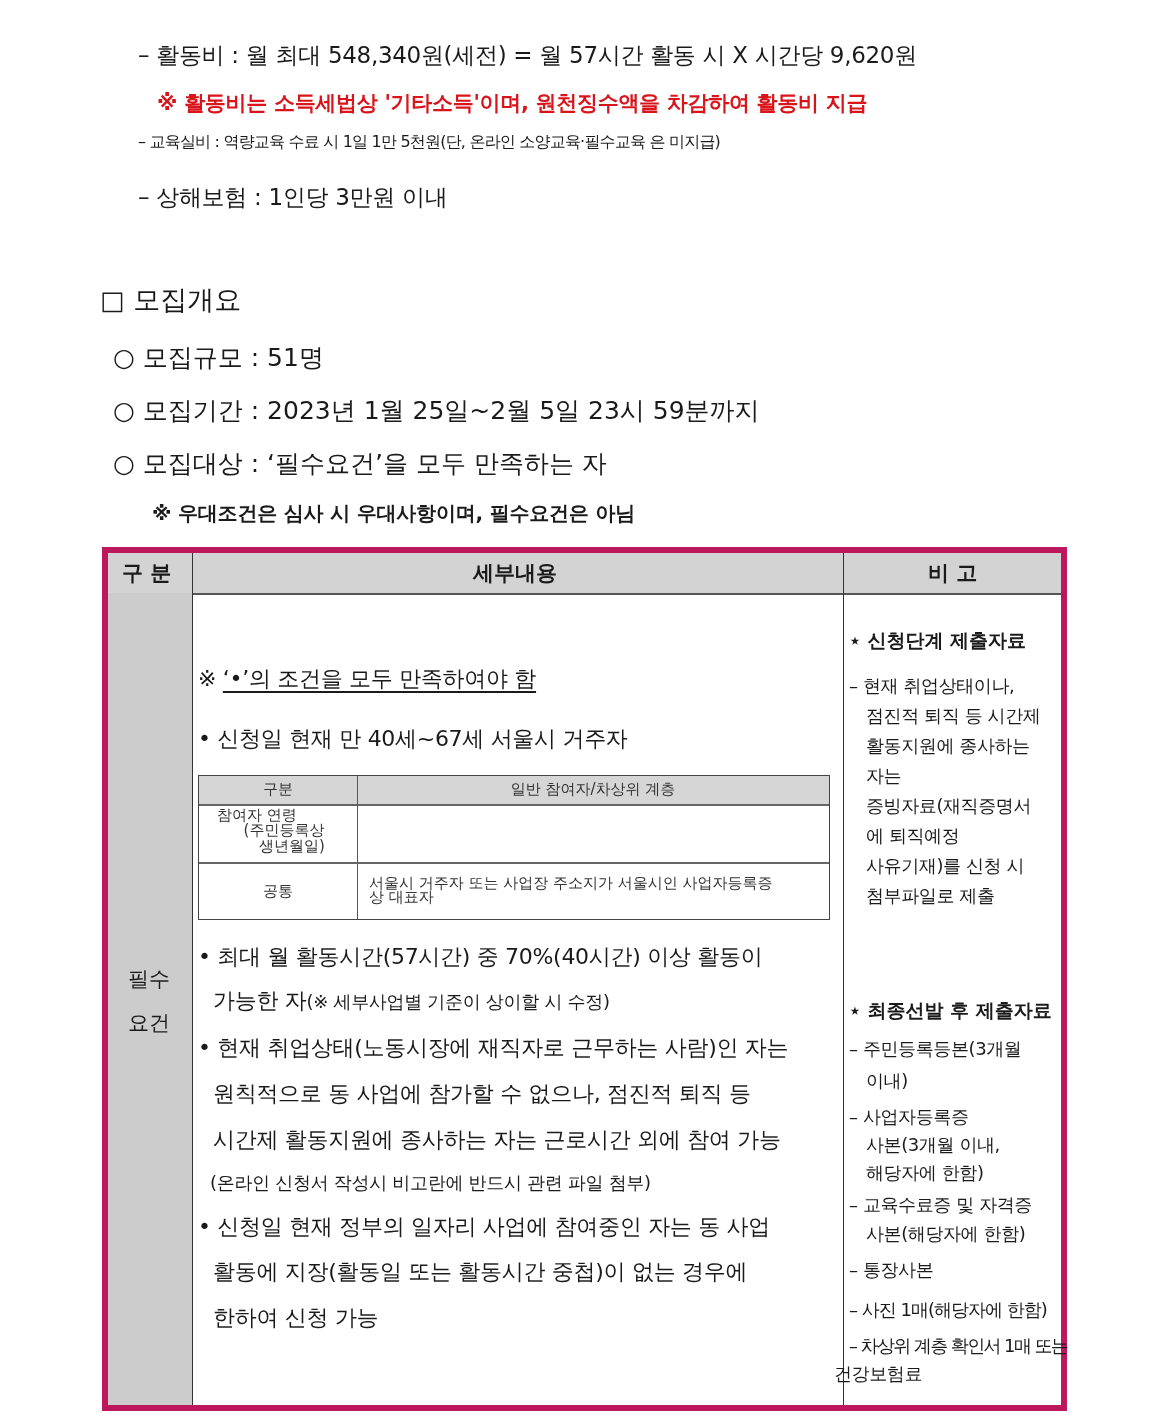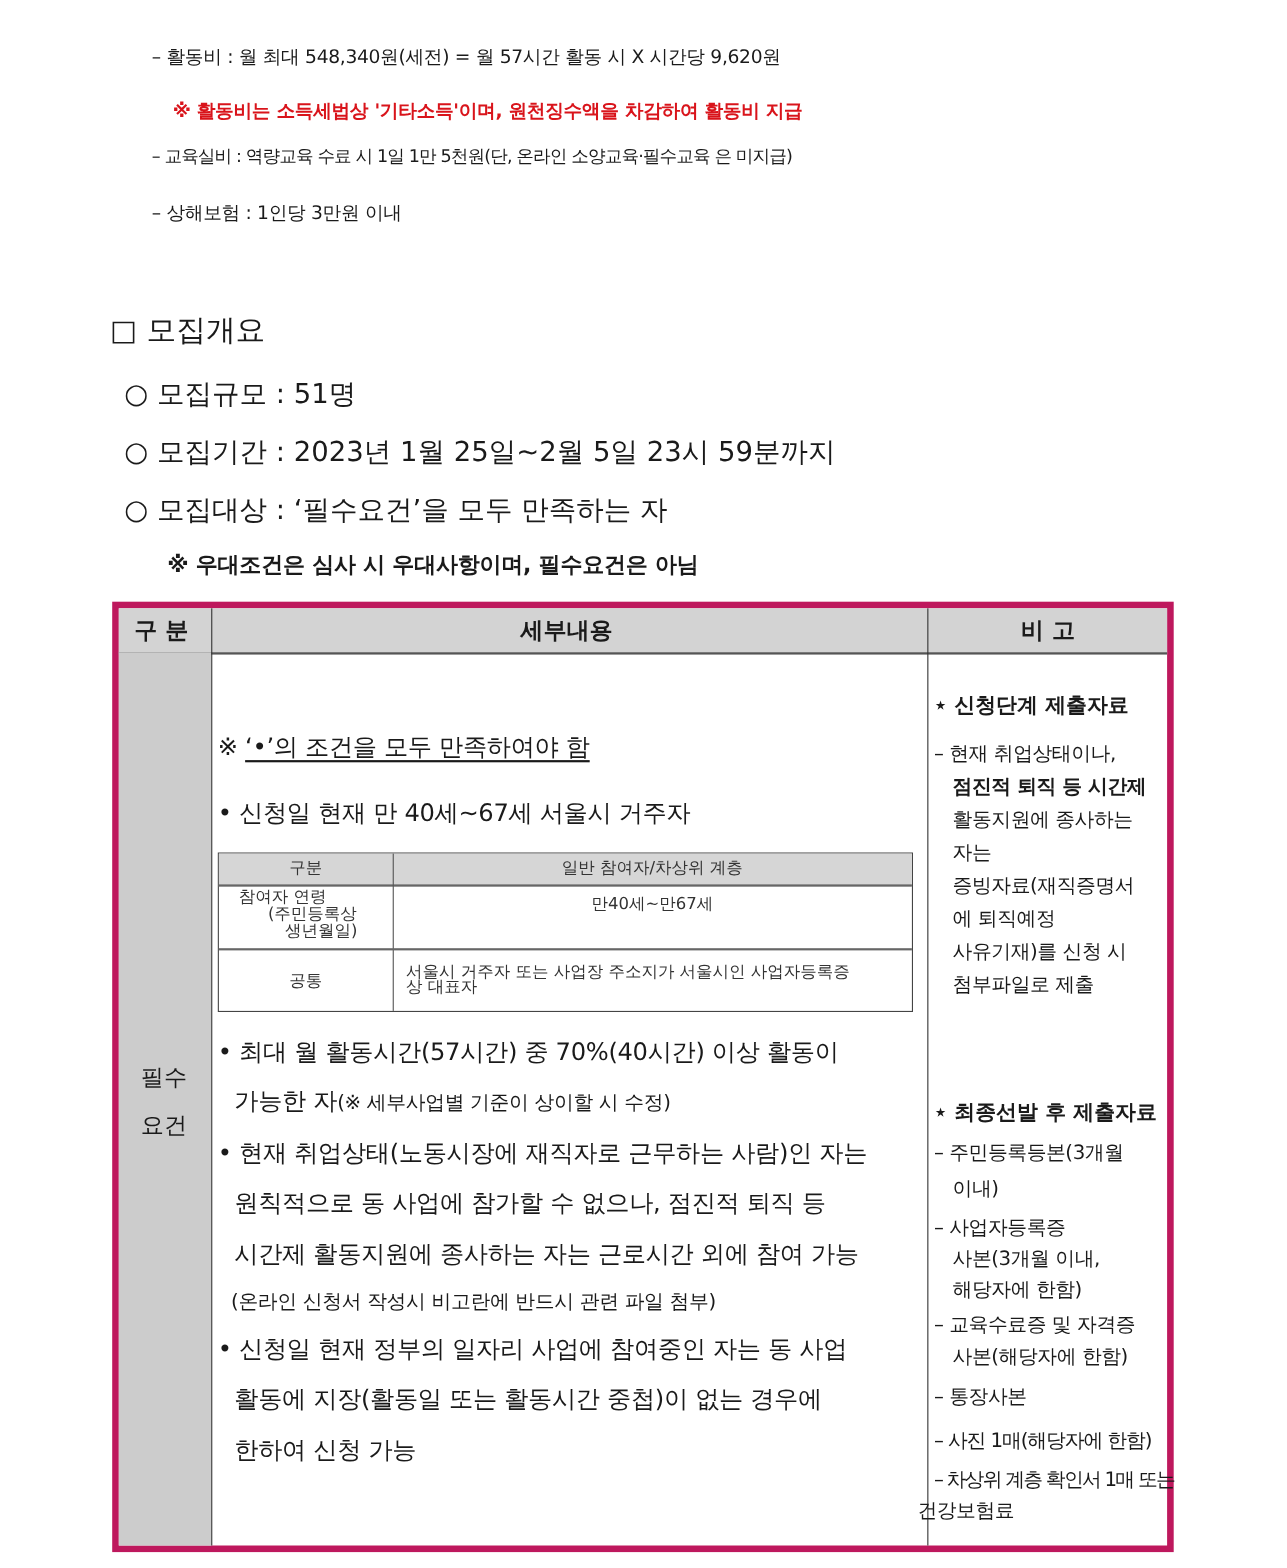--- a/index.html
+++ b/index.html
@@ -1,20 +1,20 @@
 <!DOCTYPE html>
 <html><head>
 <meta charset="utf-8">
 <style>
   html, body { margin:0; padding:0; background:#ffffff; }
   body { width:1170px; height:1425px; position:relative; overflow:hidden; color:#1a1a1a;
          font-family:"DejaVu Sans","Liberation Sans",sans-serif; }
   .abs { position:absolute; white-space:nowrap; }
-  .l1 { font-size:17px; letter-spacing:-0.3px; }
-  .red { color:#d9141b; font-weight:bold; font-size:17px; letter-spacing:-0.3px; }
+  .l1 { font-size:23px; letter-spacing:-0.3px; }
+  .red { color:#d9141b; font-weight:bold; font-size:21px; letter-spacing:-0.3px; }
   .h-sec { font-size:27px; }
   .circ { font-size:25px; }
   .note { font-size:20px; font-weight:bold; letter-spacing:-0.2px; }
 
   
   .tbl { position:absolute; left:102px; top:547px; width:965px; height:864px;
          border:6px solid #be185d; box-sizing:border-box; }
   .tbl .hdr { position:absolute; left:0; top:0; right:0; height:40px; background:#d3d3d3;
               border-bottom:2px solid #555; }
   .tbl .vline { position:absolute; top:0; bottom:0; width:1px; background:#333; }
@@ -87,21 +87,20 @@
   <div class="iv"></div>
   <div class="ir" style="top:86px;"></div>
 
   <div class="ic" style="left:0; width:158px; top:6px;">구분</div>
   <div class="ic" style="left:158px; width:472px; top:6px;">일반 참여자/차상위 계층</div>
 
   <div class="ic" style="left:18px; width:100px; top:32px; text-align:left;">참여자 연령</div>
   <div class="ic" style="left:30px; width:110px; top:47px; text-align:center;">(주민등록상</div>
   <div class="ic" style="left:60px; width:110px; top:63px; text-align:left;">생년월일)</div>
 
-  <div class="ic" style="left:158px; width:472px; top:38px;">만40세~만67세</div>
 
   <div class="ic" style="left:0; width:158px; top:108px;">공통</div>
   <div class="ic" style="left:170px; width:460px; top:100px; text-align:left;">서울시 거주자 또는 사업장 주소지가 서울시인 사업자등록증</div>
   <div class="ic" style="left:170px; width:460px; top:114px; text-align:left;">상 대표자</div>
 </div>
 
 <div class="abs body-txt" style="left:198px; top:942px;">• 최대 월 활동시간(57시간) 중 70%(40시간) 이상 활동이</div>
 <div class="abs" style="left:213px; top:986px;">
   <span class="body-txt">가능한 자</span><span class="small-txt">(※ 세부사업별 기준이 상이할 시 수정)</span>
 </div>
@@ -110,21 +109,21 @@
 <div class="abs body-txt" style="left:213px; top:1079px;">원칙적으로 동 사업에 참가할 수 없으나, 점진적 퇴직 등</div>
 <div class="abs body-txt" style="left:213px; top:1125px;">시간제 활동지원에 종사하는 자는 근로시간 외에 참여 가능</div>
 <div class="abs small-txt" style="left:210px; top:1171px;">(온라인 신청서 작성시 비고란에 반드시 관련 파일 첨부)</div>
 
 <div class="abs body-txt" style="left:198px; top:1212px;">• 신청일 현재 정부의 일자리 사업에 참여중인 자는 동 사업</div>
 <div class="abs body-txt" style="left:213px; top:1257px;">활동에 지장(활동일 또는 활동시간 중첩)이 없는 경우에</div>
 <div class="abs body-txt" style="left:213px; top:1303px;">한하여 신청 가능</div>
 
 <div class="abs remark-h" style="left:849px; top:628px;">⋆ 신청단계 제출자료</div>
 <div class="abs remark" style="left:849px; top:671px;">– 현재 취업상태이나,</div>
-<div class="abs remark" style="left:866px; top:701px;font-weight:bold;">점진적 퇴직 등 시간제</div>
+<div class="abs remark" style="left:866px; top:701px;">점진적 퇴직 등 시간제</div>
 <div class="abs remark" style="left:866px; top:731px;">활동지원에 종사하는</div>
 <div class="abs remark" style="left:866px; top:761px;">자는</div>
 <div class="abs remark" style="left:866px; top:791px;">증빙자료(재직증명서</div>
 <div class="abs remark" style="left:866px; top:821px;">에 퇴직예정</div>
 <div class="abs remark" style="left:866px; top:851px;">사유기재)를 신청 시</div>
 <div class="abs remark" style="left:866px; top:881px;">첨부파일로 제출</div>
 
 <div class="abs remark-h" style="left:849px; top:998px;">⋆ 최종선발 후 제출자료</div>
 <div class="abs remark" style="left:849px; top:1034px;">– 주민등록등본(3개월</div>
 <div class="abs remark" style="left:866px; top:1066px;">이내)</div>

